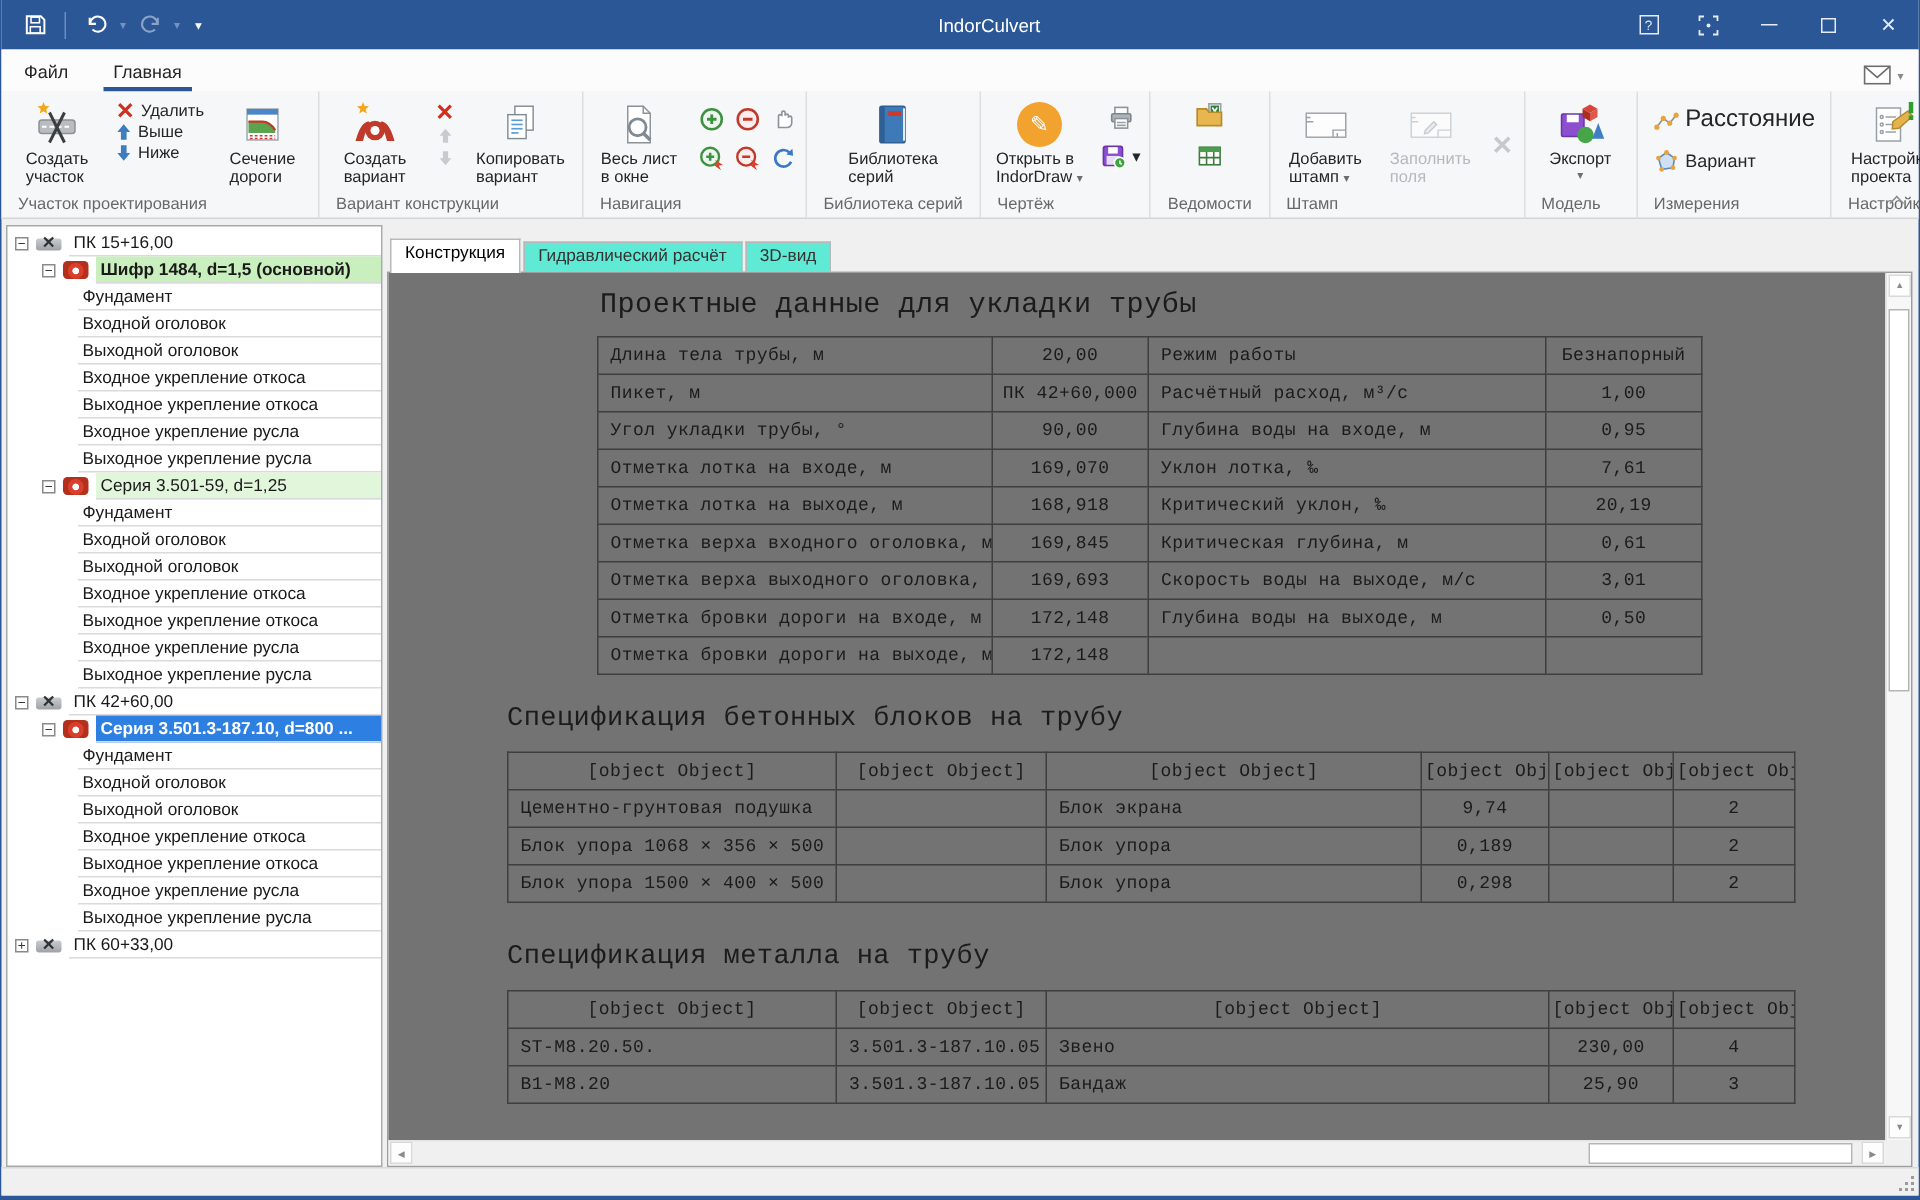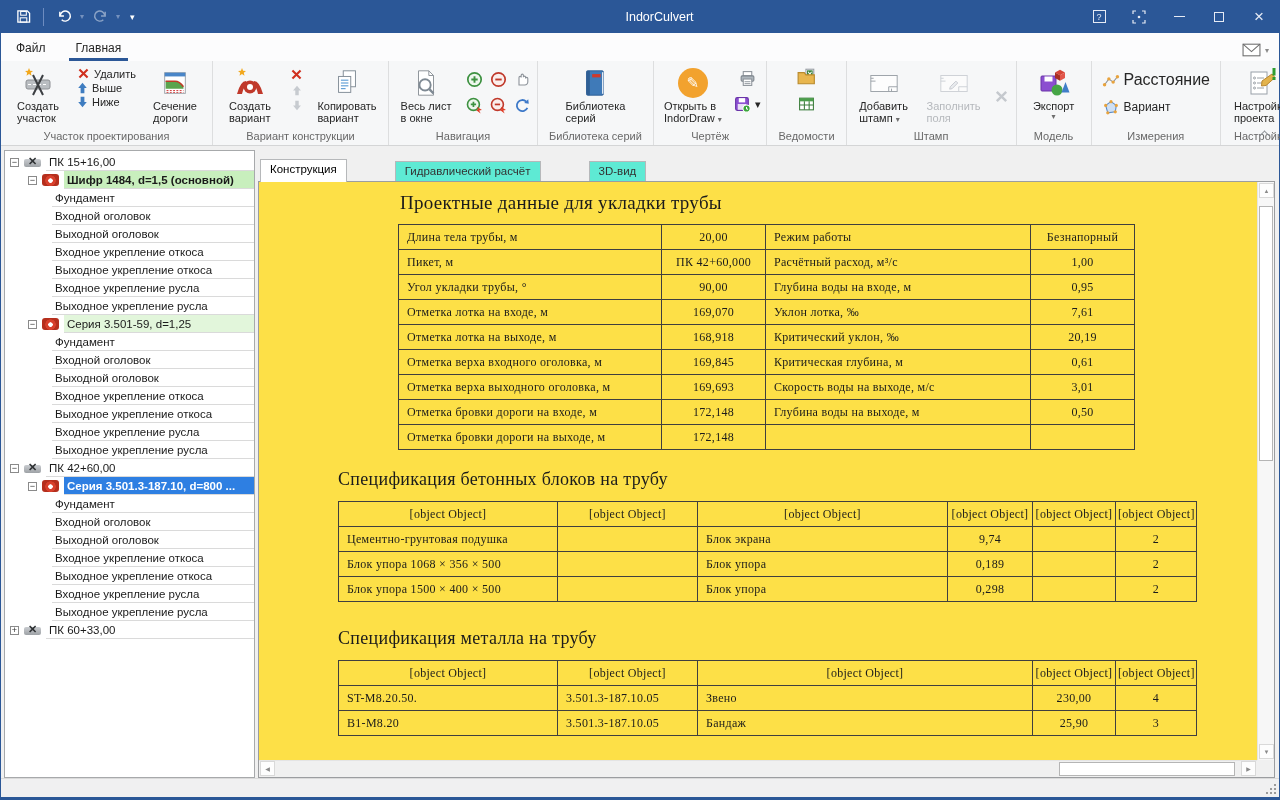--- a/index.html
+++ b/index.html
@@ -27,21 +27,21 @@
     display:flex; align-items:flex-end; }
   .menu-tab { padding:5px 15px 6px; font-size:12px; color:#262626; position:relative; }
   .menu-tab[data-active="true"]::after { content:""; position:absolute; left:8px; right:8px; bottom:0; height:3px; background:#2b5797; }
   .menubar-right { margin-left:auto; display:flex; align-items:center; gap:4px; padding-right:10px; padding-bottom:4px; }
 
   
   .ribbon { position:absolute; left:0; top:61px; right:0; height:85px; background:#f6f7f8;
     border-bottom:1px solid #d4d5d6; display:flex; align-items:stretch; }
   .rib-group { display:flex; flex-direction:column; border-right:1px solid #dddedf; padding:3px 3px 0; }
   .rib-items { flex:1; display:flex; align-items:flex-start; gap:2px; }
-  .rib-caption { text-align:center; font-size:11px; color:#686868; padding:1px 8px 3px; white-space:nowrap; }
+  .rib-caption { font-size:11px; color:#686868; padding:1px 8px 3px; white-space:nowrap; }
   .btn-big { width:68px; display:flex; flex-direction:column; align-items:center; padding:2px 1px; border-radius:2px; }
   .btn-big .ic { height:34px; display:flex; align-items:center; justify-content:center; }
   .btn-label { font-size:11px; line-height:12px; color:#262626; white-space:pre-line; }
   .btn-label .inline-caret { font-size:8px; color:#6d6d6d; }
   .btn-caret { font-size:8px; color:#6d6d6d; text-align:center; }
   .stack { display:flex; flex-direction:column; justify-content:flex-start; gap:0; padding-top:2px; }
   .btn-small { display:flex; align-items:center; gap:4px; font-size:11px; color:#262626; padding:1px 3px; border-radius:2px; white-space:nowrap; }
   .btn-icon-only { display:flex; align-items:center; justify-content:center; padding:2px 4px; }
   .zoom-grid { display:grid; grid-template-columns:repeat(3,24px); grid-auto-rows:26px; align-items:center; justify-items:center; padding-top:2px; }
   .disabled-label { color:#b5b8bc; }
@@ -65,27 +65,27 @@
     font-size:11px; color:#2f3234; font-weight:bold; }
   .tree-icon[data-icon="culvert"] { background:radial-gradient(circle at 50% 55%, #ffffff 0 2px, #d8402c 2.5px 5px, #b52f1d 5.5px); border-radius:3px; }
   .tree-label { flex:1; height:100%; display:flex; align-items:center; border-bottom:1px solid #dadada;
     padding-left:3px; white-space:nowrap; overflow:hidden; }
   .tree-row[data-kind="variant-main"] .tree-label { font-weight:bold; background:#c8efbd; }
   .tree-row[data-kind="variant-green"] .tree-label { background:#e2f6db; }
   .tree-row[data-kind="variant-selected"] .tree-label { font-weight:bold; background:#2e7fe2; color:#fff; }
 
   
   .docpanel { position:absolute; left:257px; top:150px; width:1017px; height:628px; }
-  .doc-tabs { position:absolute; left:2px; top:8px; height:24px; display:flex; align-items:flex-end;gap:46px; }
+  .doc-tabs { position:absolute; left:2px; top:8px; height:24px; display:flex; align-items:flex-end; }
   .doc-tab { height:21px; padding:3px 9px; font-size:11.5px; color:#333; background:#5eead4;
     border:1px solid #b6b8ba; border-bottom:none; margin-right:2px; white-space:nowrap; }
   .doc-tab[data-active="true"] { height:23px; background:#fff; position:relative; z-index:3; color:#000; }
   .doc-outer { position:absolute; left:0; right:0; top:31px; bottom:0; border:1px solid #9b9da0; background:#fff; z-index:2; }
-  .doc-content { position:absolute; left:0; top:0; right:17px; bottom:17px; background:#fde047; overflow:hidden;
-    font-family:Liberation Serif, serif; letter-spacing:.3px; color:#1b1b1b; }
+  .doc-content { position:absolute; left:0; top:0; right:17px; bottom:17px; background:#737373; overflow:hidden;
+    font-family:Liberation Mono, monospace; letter-spacing:.3px; color:#1b1b1b; }
   .doc-title { position:absolute; font-size:19px; white-space:nowrap; }
   .doc-table { position:absolute; border-collapse:collapse; table-layout:fixed; font-size:12px; color:#1b1b1b; }
   .doc-table td, .doc-table th { border:1px solid #3f3f3f; height:25px; padding:0 8px; font-weight:normal;
     white-space:nowrap; overflow:hidden; }
   .doc-table .c { text-align:center; padding:0 2px; }
   .doc-table .l { text-align:left; }
 
   
   .vscroll { position:absolute; top:0; right:0; width:17px; bottom:17px; background:#f7f7f7; border-left:1px solid #e4e4e4; }
   .hscroll { position:absolute; left:0; right:17px; bottom:0; height:17px; background:#f0f0f0; border-top:1px solid #e4e4e4; }

